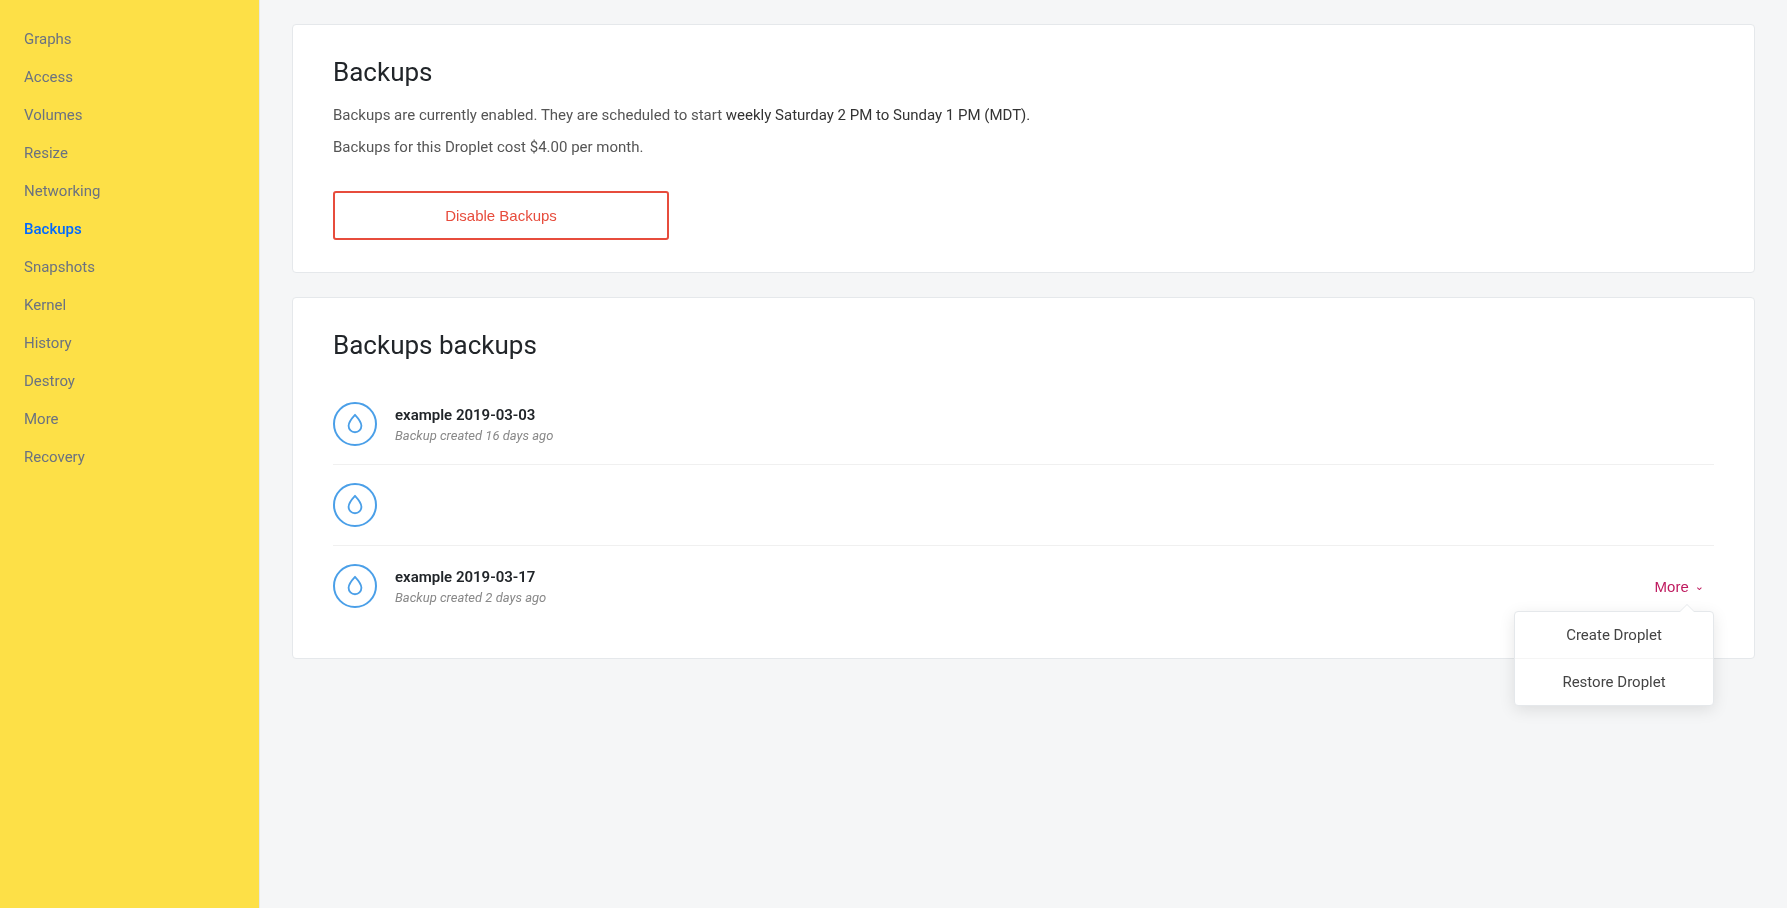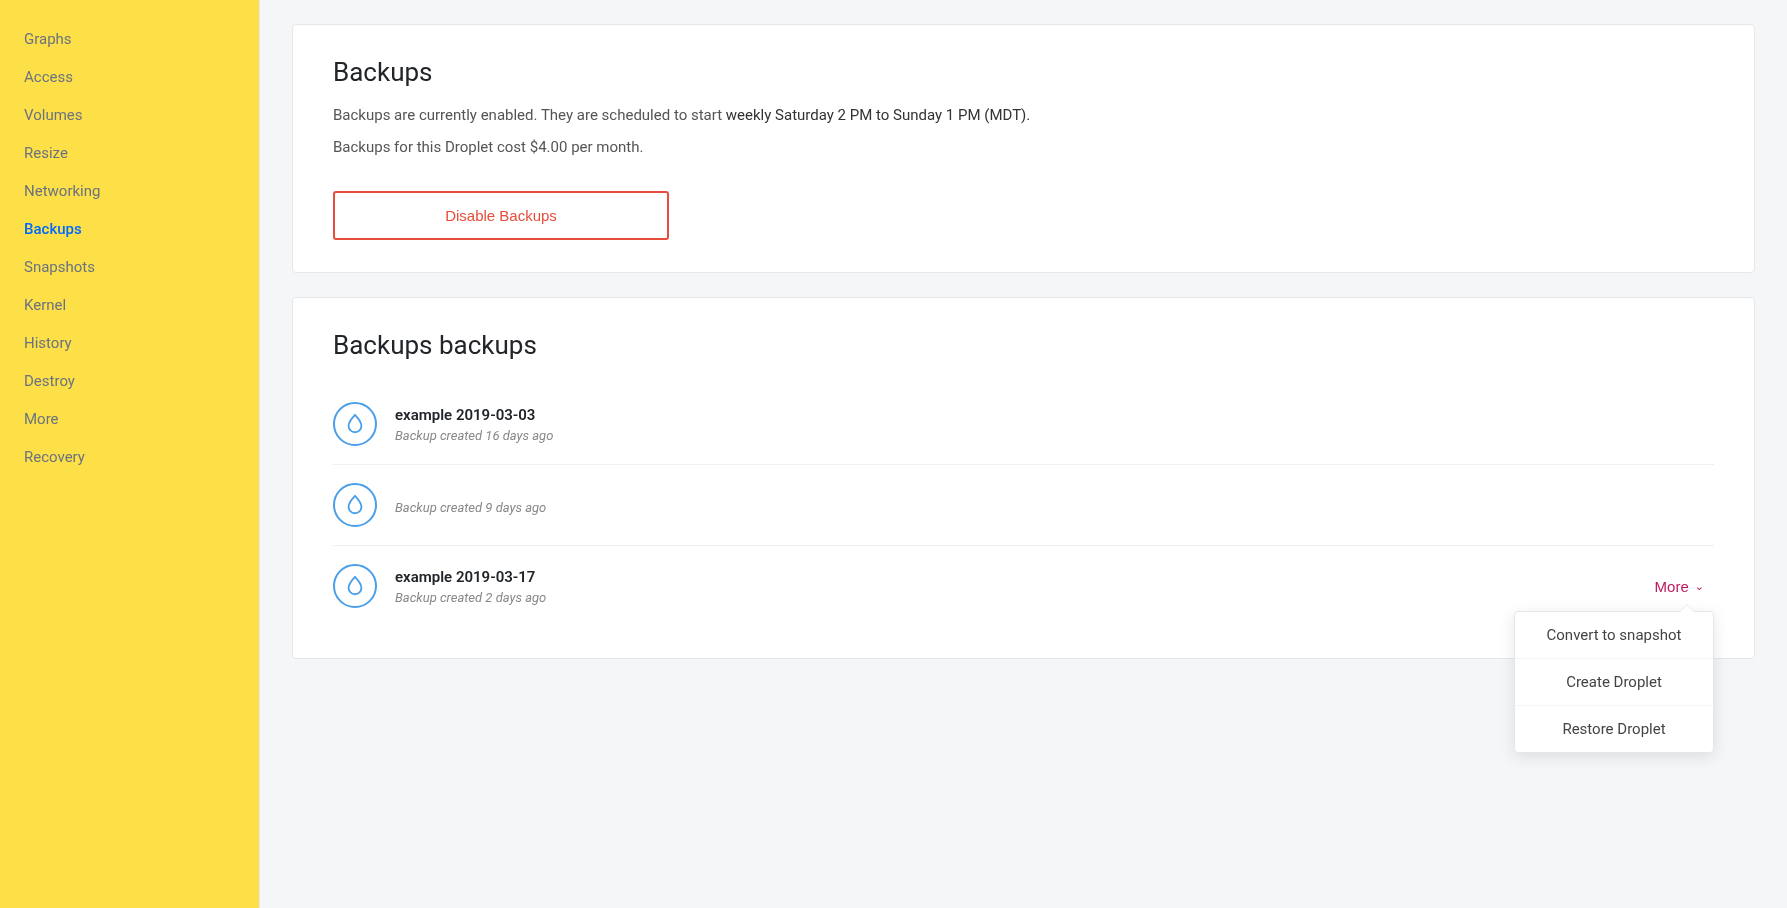--- a/index.html
+++ b/index.html
@@ -252,40 +252,38 @@
             <div class="backup-date">Backup created 16 days ago</div>
           </div>
         </div>
         <div class="backup-row">
           <div class="droplet-icon">
             <svg viewBox="0 0 24 24" fill="none" stroke="#4a9fe8" stroke-width="2" stroke-linecap="round" stroke-linejoin="round">
       <path d="M12 2C12 2 5 9.5 5 14a7 7 0 0 0 14 0C19 9.5 12 2 12 2z"></path>
     </svg>
           </div>
           <div class="backup-info">
-            <div class="backup-date">Backup created 9 days ago</div>
           </div>
         </div>
         <div class="backup-row">
           <div class="droplet-icon">
             <svg viewBox="0 0 24 24" fill="none" stroke="#4a9fe8" stroke-width="2" stroke-linecap="round" stroke-linejoin="round">
       <path d="M12 2C12 2 5 9.5 5 14a7 7 0 0 0 14 0C19 9.5 12 2 12 2z"></path>
     </svg>
           </div>
           <div class="backup-info">
             <div class="backup-name">example 2019-03-17</div>
             <div class="backup-date">Backup created 2 days ago</div>
           </div>
           <div class="more-dropdown-wrapper">
             <button class="more-btn">
               <span>More</span>
               <span class="chevron">⌄</span>
             </button>
             <div class="dropdown-menu">
-              <div class="dropdown-item">Convert to snapshot</div>
               <div class="dropdown-item">Create Droplet</div>
               <div class="dropdown-item">Restore Droplet</div>
             </div>
           </div>
         </div>
       </div>
   </div>
 </main>
 
 </body></html>

